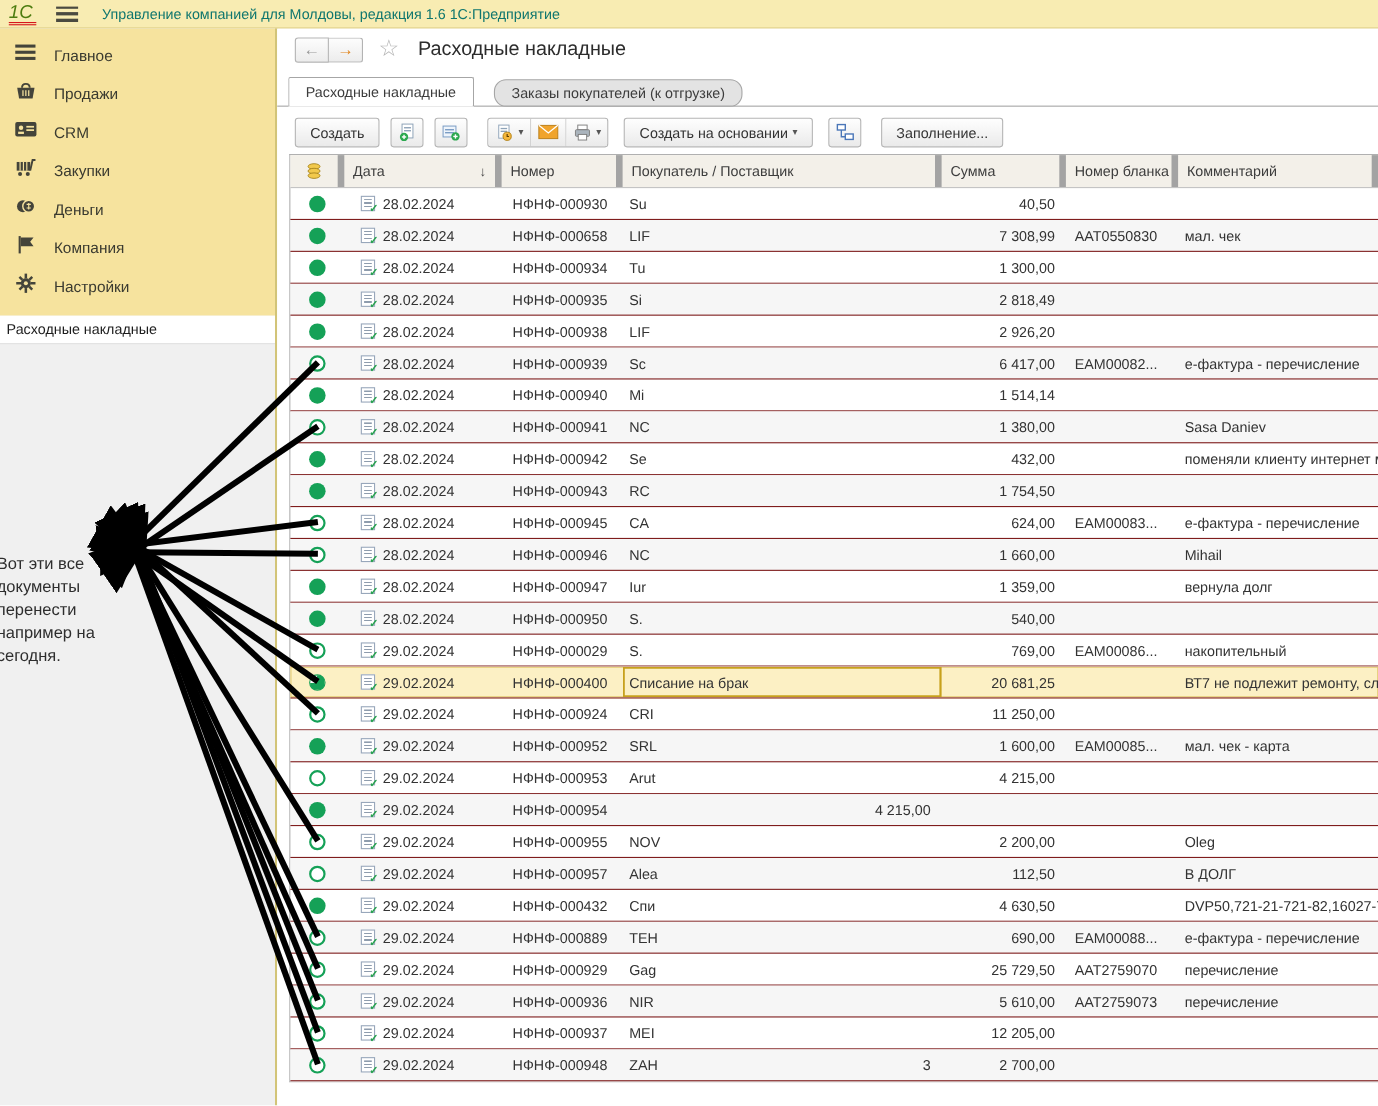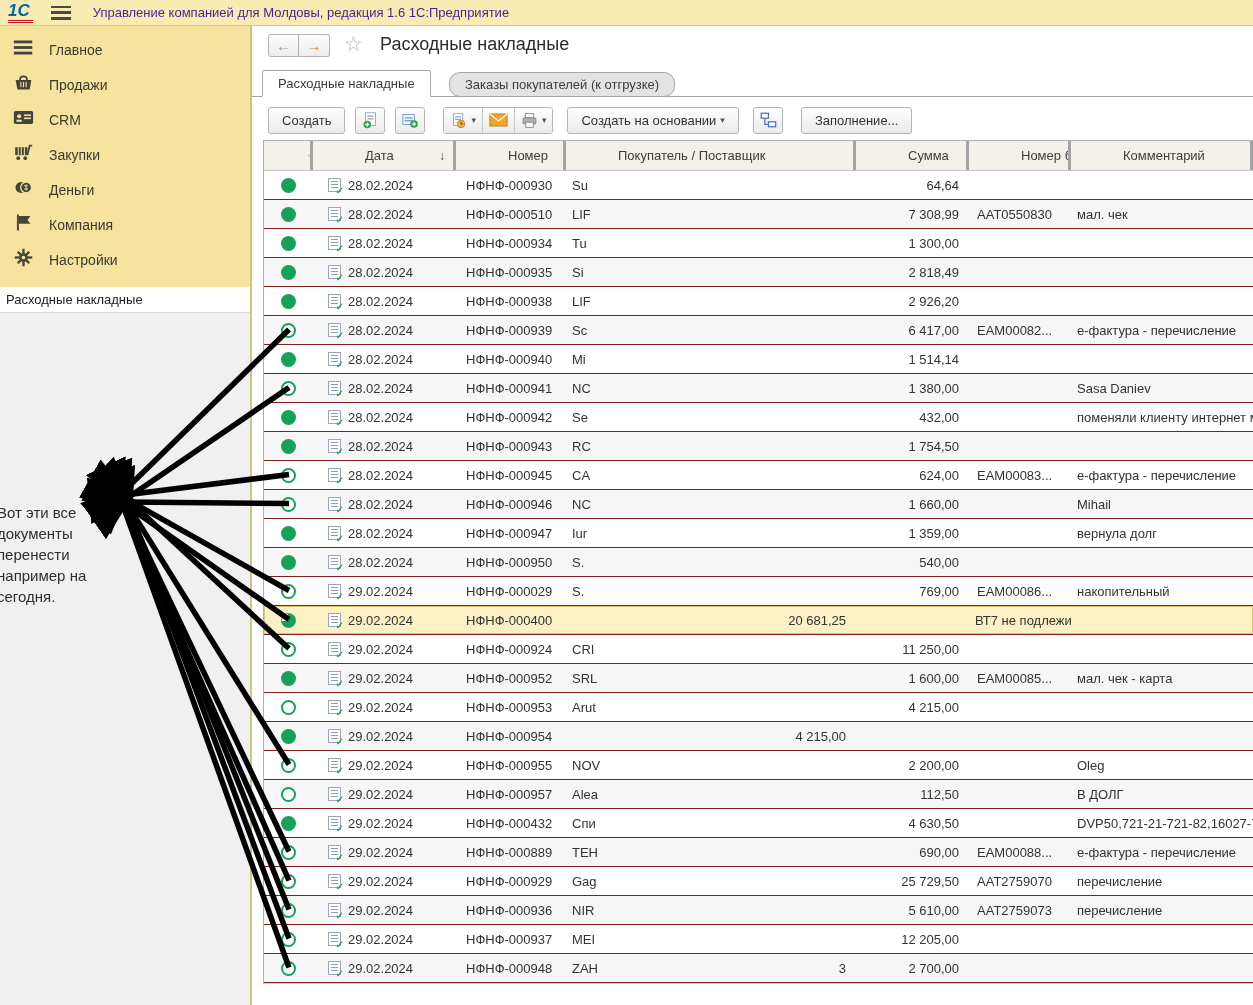--- a/index.html
+++ b/index.html
@@ -2,25 +2,25 @@
 <html><head>
 <meta charset="utf-8">
 <style>
   * { margin:0; padding:0; box-sizing:border-box; }
   html,body { width:1253px; height:1005px; overflow:hidden; }
   body { font-family:"Liberation Sans", sans-serif; background:#fff; position:relative; }
 
   
   #topbar { position:absolute; left:0; top:0; width:1253px; height:26px;
     background:#f8ecb2; border-bottom:1px solid #d8c87e; display:flex; align-items:center; }
-  .logo { margin-left:8px; color:#0369a1; font-weight:bold; font-style:italic;
+  .logo { margin-left:8px; color:#4d7c0f; font-weight:normal; font-style:italic;
     font-size:17px; line-height:1; border-bottom:3px double #d6161c; padding:0 3px 1px 0; }
   .hamburger { margin-left:18px; width:20px; height:14px; display:flex; flex-direction:column; justify-content:space-between; cursor:pointer; }
   .hamburger div { height:2.5px; background:#4a4a40; }
-  .app-title { margin-left:22px; font-size:13px; color:#4c1d95; }
+  .app-title { margin-left:22px; font-size:13px; color:#0f766e; }
 
   
   #sidebar { position:absolute; left:0; top:26px; width:250px; height:979px; background:#f0f0f0; }
   #menu { background:#f6e39e; padding:6px 0 10px 0; }
   .menu-item { display:flex; align-items:center; height:35px; padding-left:13px; cursor:pointer; }
   .menu-item svg { width:21px; height:21px; flex:0 0 21px; }
   .menu-item span.lbl { margin-left:15px; font-size:14px; color:#3a3a30; }
   #current-section { background:#fff; height:26px; display:flex; align-items:center;
     padding-left:6px; font-size:13px; color:#1d1d1d; border-bottom:1px solid #dcdcdc; cursor:pointer; }
   #annotation { position:absolute; left:-3px; top:476px; width:124px;
@@ -60,21 +60,21 @@
   .caret { font-size:9px; color:#555; margin-left:4px; }
   .sp10 { width:10px; } .sp18 { width:18px; } .sp14 { width:14px; }
 
   
   #table { position:absolute; left:11px; top:114px; width:990px;
     border-left:1px solid #b0b0b0; border-top:1px solid #b0b0b0; border-bottom:1px solid #cfcfcf; }
   .trow { display:grid; grid-template-columns:49px 143px 110px 290px 113px 102px auto; }
   .trow > div { display:flex; align-items:center; font-size:13px; color:#333;
     overflow:hidden; white-space:nowrap; }
   #thead { height:30px; background:#f3f0e9; border-bottom:1px solid #c4c4c4; }
-  #thead > div { color:#3d3d3d; border-right:3px solid #a3a3a3; padding-left:8px;margin-left:44px; }
+  #thead > div { color:#3d3d3d; border-right:6px solid #a3a3a3; padding-left:8px; }
   #thead > div:first-child { justify-content:center; padding-left:0; }
   #thead .sort { margin-left:auto; margin-right:8px; color:#444; font-size:12px; }
   .body-row { height:29px; border-bottom:1px solid #7f1d1d; cursor:pointer; }
   .body-row.alt { background:#f6f6f6; }
   .body-row.hl { background:#fcf0c4; box-shadow:inset 0 0 0 1px #e2ca70; }
   .c-status { justify-content:center; }
   .c-date { padding-left:15px; }
   .c-num { padding-left:10px; }
   .c-cust { padding-left:6px; position:relative; }
   .c-cust .trail { margin-left:auto; padding-right:10px; }
@@ -310,39 +310,39 @@
             <span class="doc-icon"></span>
             <span class="v-date">28.02.2024</span>
           </div>
           <div class="c-num">
             <span class="v-num">НФНФ-000930</span>
           </div>
           <div class="c-cust">
             <span class="v-cust">Su</span>
           </div>
           <div class="c-sum">
-            <span class="v-sum">64,64</span>
-          </div>
-          <div class="c-blank">
-            <span class="v-blank"></span>
-          </div>
-          <div class="c-comm">
-            <span class="v-comm"></span>
-          </div>
-        </div>
-        <div class="trow body-row alt">
-          <div class="c-status">
-            <span class="circle filled"></span>
-          </div>
-          <div class="c-date">
-            <span class="doc-icon"></span>
-            <span class="v-date">28.02.2024</span>
-          </div>
-          <div class="c-num">
-            <span class="v-num">НФНФ-000510</span>
+            <span class="v-sum">40,50</span>
+          </div>
+          <div class="c-blank">
+            <span class="v-blank"></span>
+          </div>
+          <div class="c-comm">
+            <span class="v-comm"></span>
+          </div>
+        </div>
+        <div class="trow body-row alt">
+          <div class="c-status">
+            <span class="circle filled"></span>
+          </div>
+          <div class="c-date">
+            <span class="doc-icon"></span>
+            <span class="v-date">28.02.2024</span>
+          </div>
+          <div class="c-num">
+            <span class="v-num">НФНФ-000658</span>
           </div>
           <div class="c-cust">
             <span class="v-cust">LIF</span>
           </div>
           <div class="c-sum">
             <span class="v-sum">7 308,99</span>
           </div>
           <div class="c-blank">
             <span class="v-blank">AAT0550830</span>
           </div>
@@ -665,20 +665,23 @@
         <div class="trow body-row alt hl">
           <div class="c-status">
             <span class="circle partial"></span>
           </div>
           <div class="c-date">
             <span class="doc-icon"></span>
             <span class="v-date">29.02.2024</span>
           </div>
           <div class="c-num">
             <span class="v-num">НФНФ-000400</span>
+          </div>
+          <div class="c-cust selcell">
+            <span class="v-cust">Списание на брак</span>
           </div>
           <div class="c-sum">
             <span class="v-sum">20 681,25</span>
           </div>
           <div class="c-blank">
             <span class="v-blank"></span>
           </div>
           <div class="c-comm">
             <span class="v-comm">ВТ7 не подлежит ремонту, сл</span>
           </div>

